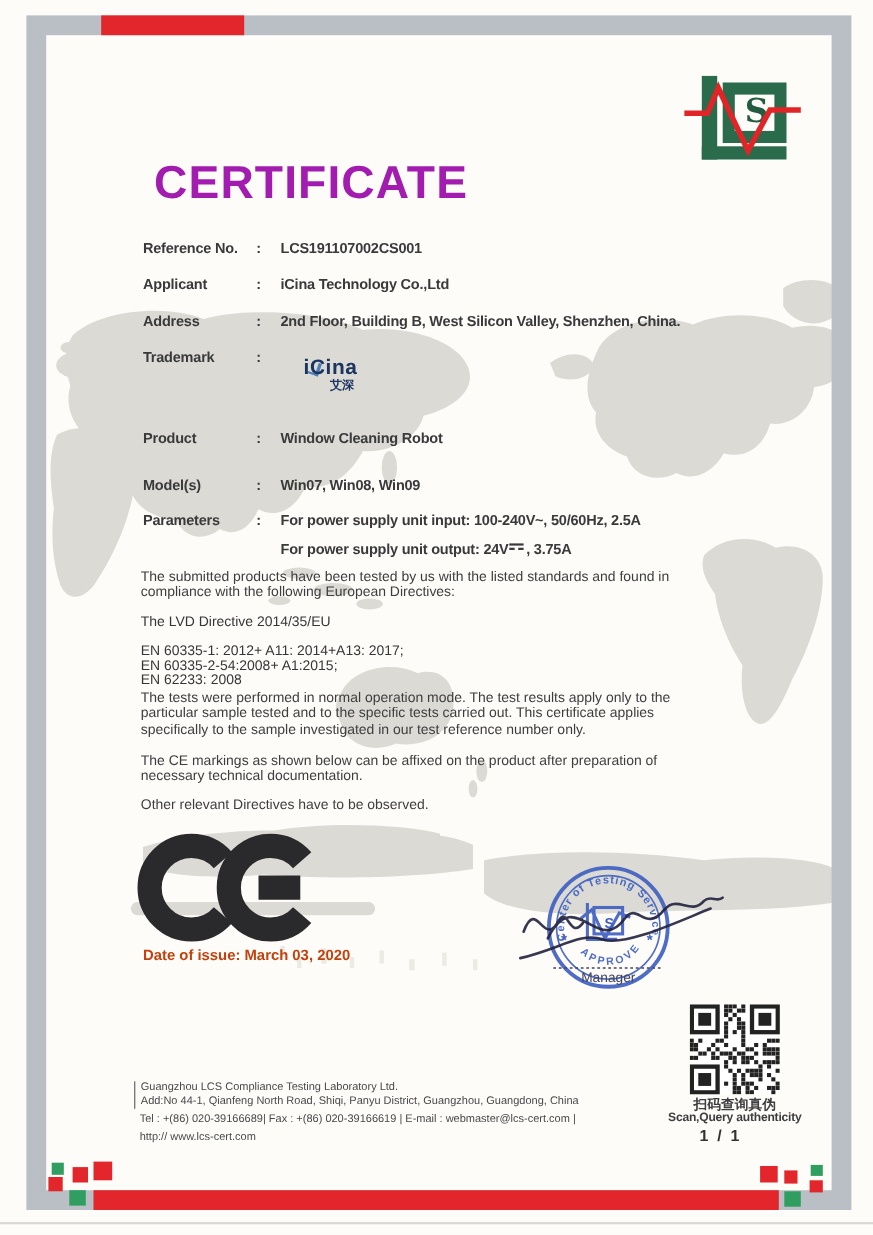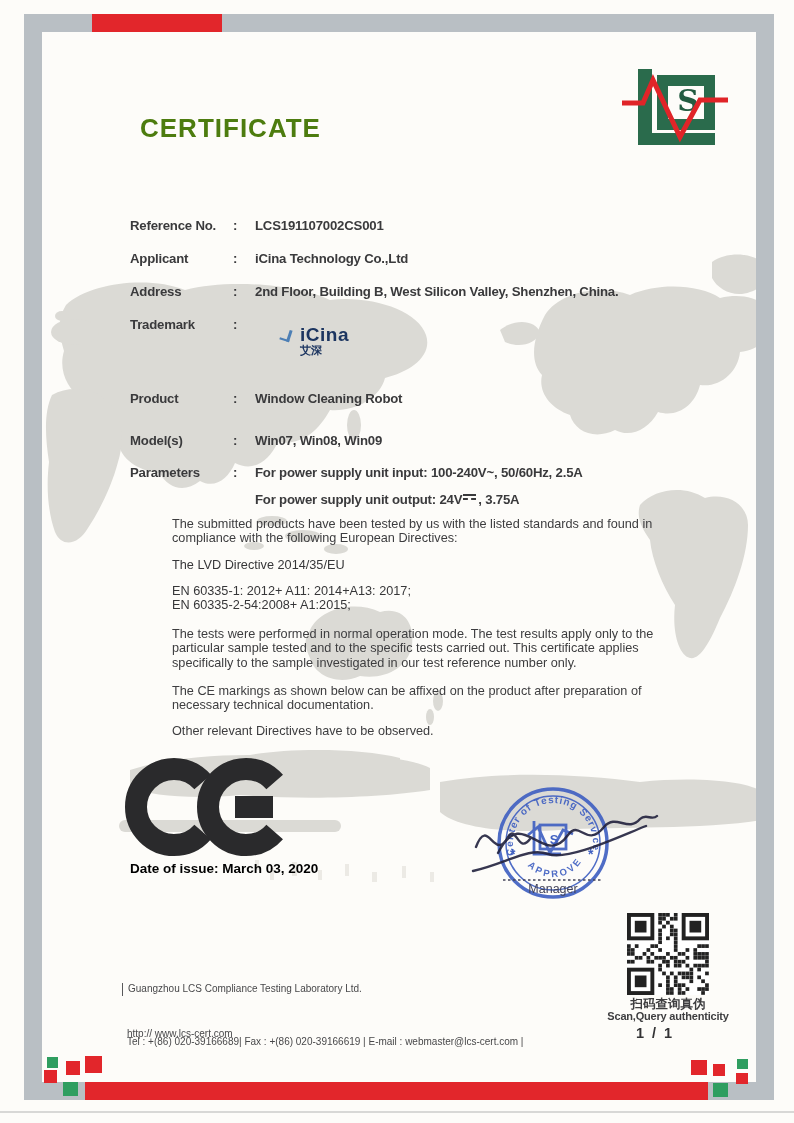--- a/index.html
+++ b/index.html
@@ -6,43 +6,43 @@
   .page{position:relative;width:794px;height:1123px;background:#fdfcf9;overflow:hidden;
         font-family:"Liberation Sans","DejaVu Sans",sans-serif;color:#3c3c3e;}
   .abs{position:absolute;}
   
   .frame{position:absolute;left:24px;top:14px;width:750px;height:1086px;
          border:18px solid #b9bfc4;box-sizing:border-box;}
   .bar{position:absolute;background:#e2262b;}
   .sq{position:absolute;}
   .sq.red{background:#e2262b;} .sq.green{background:#2f9e60;}
   
-  .title{position:absolute;left:140px;top:113px;font-size:26px;font-weight:bold;
-         letter-spacing:1px;color:#4d7c0f;}
+  .title{position:absolute;left:140px;top:142px;font-size:42px;font-weight:bold;
+         letter-spacing:1px;color:#a21caf;}
   .subtitle{position:absolute;left:141px;top:164px;font-size:23px;font-weight:bold;color:#2c2c2e;}
   
   .row{position:absolute;left:130px;display:flex;font-size:13.2px;font-weight:bold;
        color:#3a3a3c;letter-spacing:-0.2px;white-space:nowrap;}
   .fl{width:103px;} .fc{width:22px;} .fv{}
   
-  .para{position:absolute;left:128px;width:497px;font-size:12.7px;line-height:14.3px;color:#3d3d3f;margin-left:44px;}
+  .para{position:absolute;left:128px;width:497px;font-size:12.7px;line-height:14.3px;color:#3d3d3f;}
   .bold{font-weight:normal;color:#363638;}
   .enlines div{line-height:13.6px;}
   
   .dc{display:inline-block;width:13px;height:8px;border-top:2px solid #3a3a3c;
       margin:0 2px 0 1px;vertical-align:baseline;}
   .dc::after{content:"";display:block;margin-top:2px;border-top:2px dashed #3a3a3c;width:13px;}
   
-  .tm-word{position:absolute;left:300px;top:324px;font-size:19px;font-weight:800;
+  .tm-word{position:absolute;left:276px;top:324px;font-size:19px;font-weight:800;
            color:#1c3560;letter-spacing:0.5px;}
   .tm-accent{position:absolute;left:281px;top:329px;width:7px;height:10px;
              border-right:3px solid #4d7fb5;transform:rotate(18deg);border-bottom:2px solid #4d7fb5;}
   .tm-cn{position:absolute;left:300px;top:343px;font-size:11px;font-weight:bold;color:#1c3560;}
   
-  .dateline{position:absolute;left:130px;top:861px;font-size:13.5px;font-weight:bold;color:#000000;}
+  .dateline{position:absolute;left:130px;top:861px;font-size:13.5px;font-weight:bold;color:#c2410c;}
   
   .foot{font-size:10px;color:#48484a;white-space:nowrap;}
   .foot-group{position:absolute;left:122px;top:983px;border-left:1.5px solid #58585a;padding-left:5px;}
   .foot-group div{line-height:12.5px;}
   
   .qr-cn{position:absolute;left:608px;top:996px;width:120px;text-align:center;
          font-size:12.5px;font-weight:bold;color:#3e3e40;}
   .qr-en{position:absolute;left:586px;top:1010px;width:164px;text-align:center;
          font-size:11px;font-weight:bold;color:#3e3e40;letter-spacing:-0.2px;}
   .qr-page{position:absolute;left:600px;top:1025px;width:110px;text-align:center;
@@ -158,20 +158,21 @@
     <span class="fl"></span>
       <span class="fc"></span>
     <span class="fv"><span>For power supply unit output: 24V</span><span class="dc"></span><span>, 3.75A</span></span>
   </div>
 
   <div class="para" style="top:517px">The submitted products have been tested by us with the listed standards and found in compliance with the following European Directives:</div>
   <div class="para bold" style="top:558px">The LVD Directive 2014/35/EU</div>
   <div class="para bold enlines" style="top:585px">
     <div>EN 60335-1: 2012+ A11: 2014+A13: 2017;</div>
     <div>EN 60335-2-54:2008+ A1:2015;</div>
+    <div>EN 62233: 2008</div>
   </div>
   <div class="para" style="top:627px">The tests were performed in normal operation mode. The test results apply only to the particular sample tested and to the specific tests carried out. This certificate applies specifically to the sample investigated in our test reference number only.</div>
   <div class="para" style="top:684px">The CE markings as shown below can be affixed on the product after preparation of necessary technical documentation.</div>
   <div class="para" style="top:724px">Other relevant Directives have to be observed.</div>
 
   <svg class="abs" style="left:122px;top:754px" width="176" height="106" viewBox="0 0 176 106">
     <circle cx="52" cy="53" r="38" fill="none" stroke="#2a2a2c" stroke-width="22" pathLength="360" stroke-dasharray="278 82" stroke-dashoffset="-41"></circle>
     <circle cx="124" cy="53" r="38" fill="none" stroke="#2a2a2c" stroke-width="22" pathLength="360" stroke-dasharray="278 82" stroke-dashoffset="-41"></circle>
     <line x1="113" y1="53" x2="151" y2="53" stroke="#2a2a2c" stroke-width="22"></line>
   </svg>
@@ -205,22 +206,23 @@
       <path d="M8,72 C20,40 26,88 40,62 C48,48 50,80 62,64"></path>
       <path d="M30,78 C55,28 75,95 100,60 C112,44 118,74 136,52 C148,38 160,58 172,44 C178,38 184,46 189,41"></path>
       <path d="M5,96 C40,88 60,72 80,79 C100,86 150,62 178,51"></path>
     </g>
     <line x1="35" y1="105" x2="135" y2="105" stroke="#44445a" stroke-width="1.4" stroke-dasharray="2.5,2.5"></line>
     <text x="85" y="118" font-size="12.5" fill="#44445a" text-anchor="middle">Manager</text>
   </svg>
 
   <div class="foot foot-group">
     <div>Guangzhou LCS Compliance Testing Laboratory Ltd.</div>
-  </div>
-  <div class="foot abs" style="left:127px;top:1036px">Tel : +(86) 020-39166689| Fax : +(86) 020-39166619 | E-mail : webmaster@lcs-cert.com |</div>
+    <div>Add:No 44-1, Qianfeng North Road, Shiqi, Panyu District, Guangzhou, Guangdong, China</div>
+  </div>
+  <div class="foot abs" style="left:127px;top:1012px">Tel : +(86) 020-39166689| Fax : +(86) 020-39166619 | E-mail : webmaster@lcs-cert.com |</div>
   <div class="foot abs" style="left:127px;top:1028px">http:// www.lcs-cert.com</div>
 
   <svg class="abs" style="left:627px;top:913px" width="82" height="82" viewBox="0 0 82 82">
     <rect x="0" y="0" width="82" height="82" fill="#ffffff"></rect>
     <g fill="#222">
       <g>
         <rect x="0" y="0" width="27.3" height="27.3"></rect>
         <rect x="3.9" y="3.9" width="19.5" height="19.5" fill="#fff"></rect>
         <rect x="7.8" y="7.8" width="11.7" height="11.7"></rect>
       </g>

